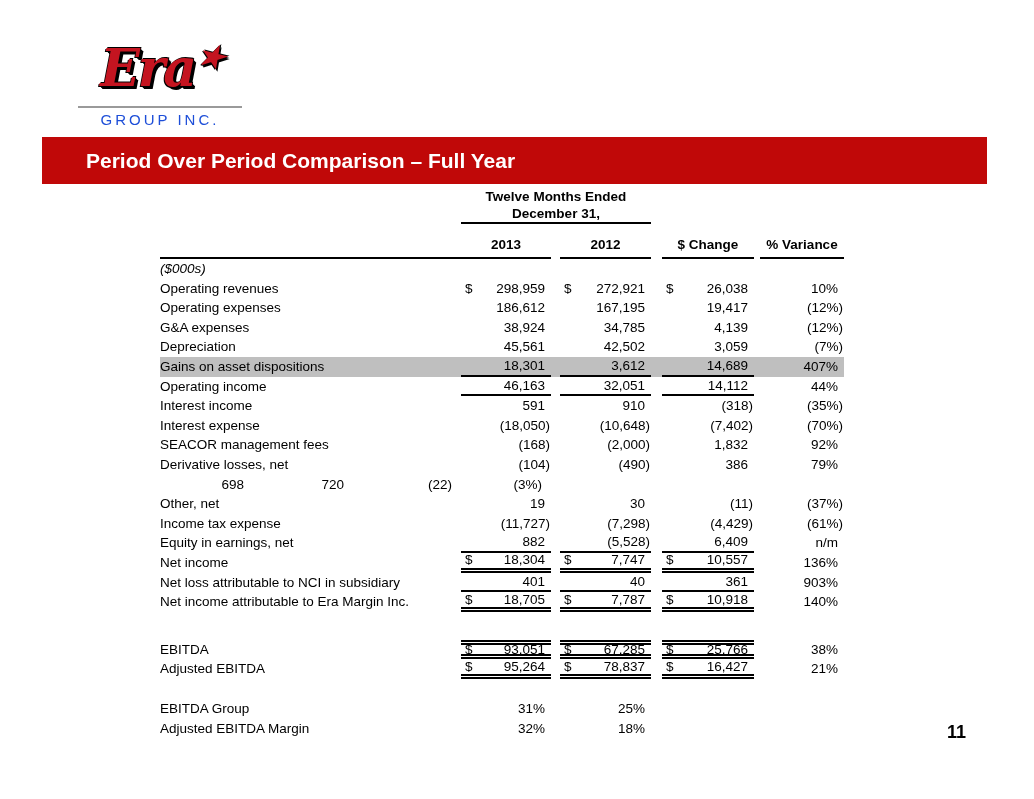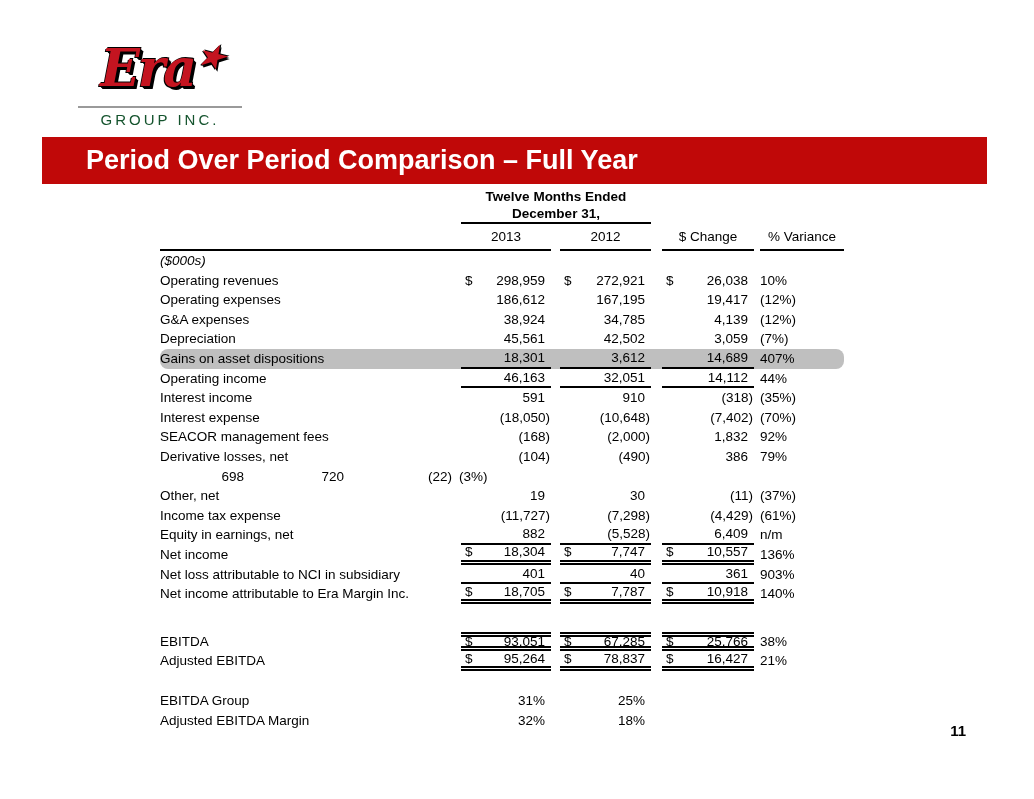--- a/index.html
+++ b/index.html
@@ -20,28 +20,28 @@
     white-space:nowrap;
   }
   .logo-star {
     display:inline-block;
     font-size:30px;
     transform:rotate(14deg) translate(-2px,-20px);
     text-shadow:1px 1px 0 #000, 2px 2px 0 #000, -1px 1px 0 #000, 1px -1px 0 #000;
   }
   .logo-rule { border-top:2px solid #9a9a9a; margin:0 2px 3px 2px; }
   .logo-sub {
-    font-size:15px; letter-spacing:3px; color:#14532d; font-weight:normal;
+    font-size:15px; letter-spacing:3px; color:#1d4ed8; font-weight:normal;
   }
 
   
   .title-bar {
     position:absolute; left:42px; top:137px; width:945px; height:47px;
     display:flex; align-items:center; padding-left:44px;
-    font-size:27px; font-weight:bold; color:#ffffff;
+    font-size:21px; font-weight:bold; color:#ffffff;
     white-space:nowrap;
   }
 
   
   .fin-table {
     position:absolute; left:160px; top:188px; width:684px;
     font-size:13.5px; line-height:1;
   }
 
   .col-label  { width:301px; }
@@ -51,47 +51,47 @@
   .col-gap2   { width:11px; }
   .col-num3   { width:92px; }
   .col-gap3   { width:6px; }
   .col-var    { width:84px; }
 
   .thead-period { margin-left:301px; width:190px; text-align:center; font-weight:bold; }
   .thead-period .line1 { height:18px; display:flex; align-items:center; justify-content:center; }
   .thead-period .line2 { height:18px; display:flex; align-items:center; justify-content:center;
                          border-bottom:2px solid #000; }
 
-  .thead-cols { display:flex; height:26px; font-weight:normal; margin-top:1px; }
+  .thead-cols { display:flex; height:26px; font-weight:bold; margin-top:9px; }
   .thead-cols > div { display:flex; align-items:center; justify-content:center; height:100%; }
   .thead-cols .underlined { border-bottom:2px solid #000; }
 
   .t-row { display:flex; height:19.6px; align-items:stretch; }
   .t-row .c-label { display:flex; align-items:center; }
   .num-cell {
     display:flex; align-items:center; height:100%;
     padding-left:4px; padding-right:1px;
   }
   .num-cell .dollar { width:12px; text-align:left; }
   .num-cell .val { flex:1; text-align:right; }
-  .var-cell { display:flex; align-items:center; justify-content:flex-start; height:100%; padding-right:1px; }
+  .var-cell { display:flex; align-items:center; justify-content:flex-end; height:100%; padding-right:1px; }
   .val.pad { padding-right:5px; }
 
   .units-row { font-style:italic; }
 
   .b-single { border-bottom:2px solid #000; }
   .b-double { border-bottom:5px double #000; }
   .t-double { border-top:5px double #000; }
 
   .spacer-row { width:100%; }
 
   
   .page-number {
     position:absolute; top:722px; right:68px;
-    font-size:15px; font-weight:bold;
+    font-size:18px; font-weight:bold;
   }
 </style>
 </head>
 <body>
 
 <div class="slide">
 
   <div class="logo">
     <div class="logo-script" style="color: rgb(196, 20, 32);"><span>Era</span><span class="logo-star">★</span></div>
     <div class="logo-rule"></div>
@@ -202,21 +202,21 @@
     <div class="col-gap2"></div>
     <div class="num-cell col-num3 c3">
             <span class="dollar"></span>
             <span class="val pad">3,059</span>
           </div>
     <div class="col-gap3"></div>
     <div class="var-cell col-var c4">
             <span class="val">(7%)</span>
           </div>
   </div>
-        <div class="t-row" style="background: rgb(191, 191, 191); border-radius: 8px;">
+        <div class="t-row" style="background: rgb(191, 191, 191);">
     <div class="c-label col-label">Gains on asset dispositions</div>
     <div class="num-cell col-num1 c1 b-single">
             <span class="dollar"></span>
             <span class="val pad">18,301</span>
           </div>
     <div class="col-gap1"></div>
     <div class="num-cell col-num2 c2 b-single">
             <span class="dollar"></span>
             <span class="val pad">3,612</span>
           </div>

